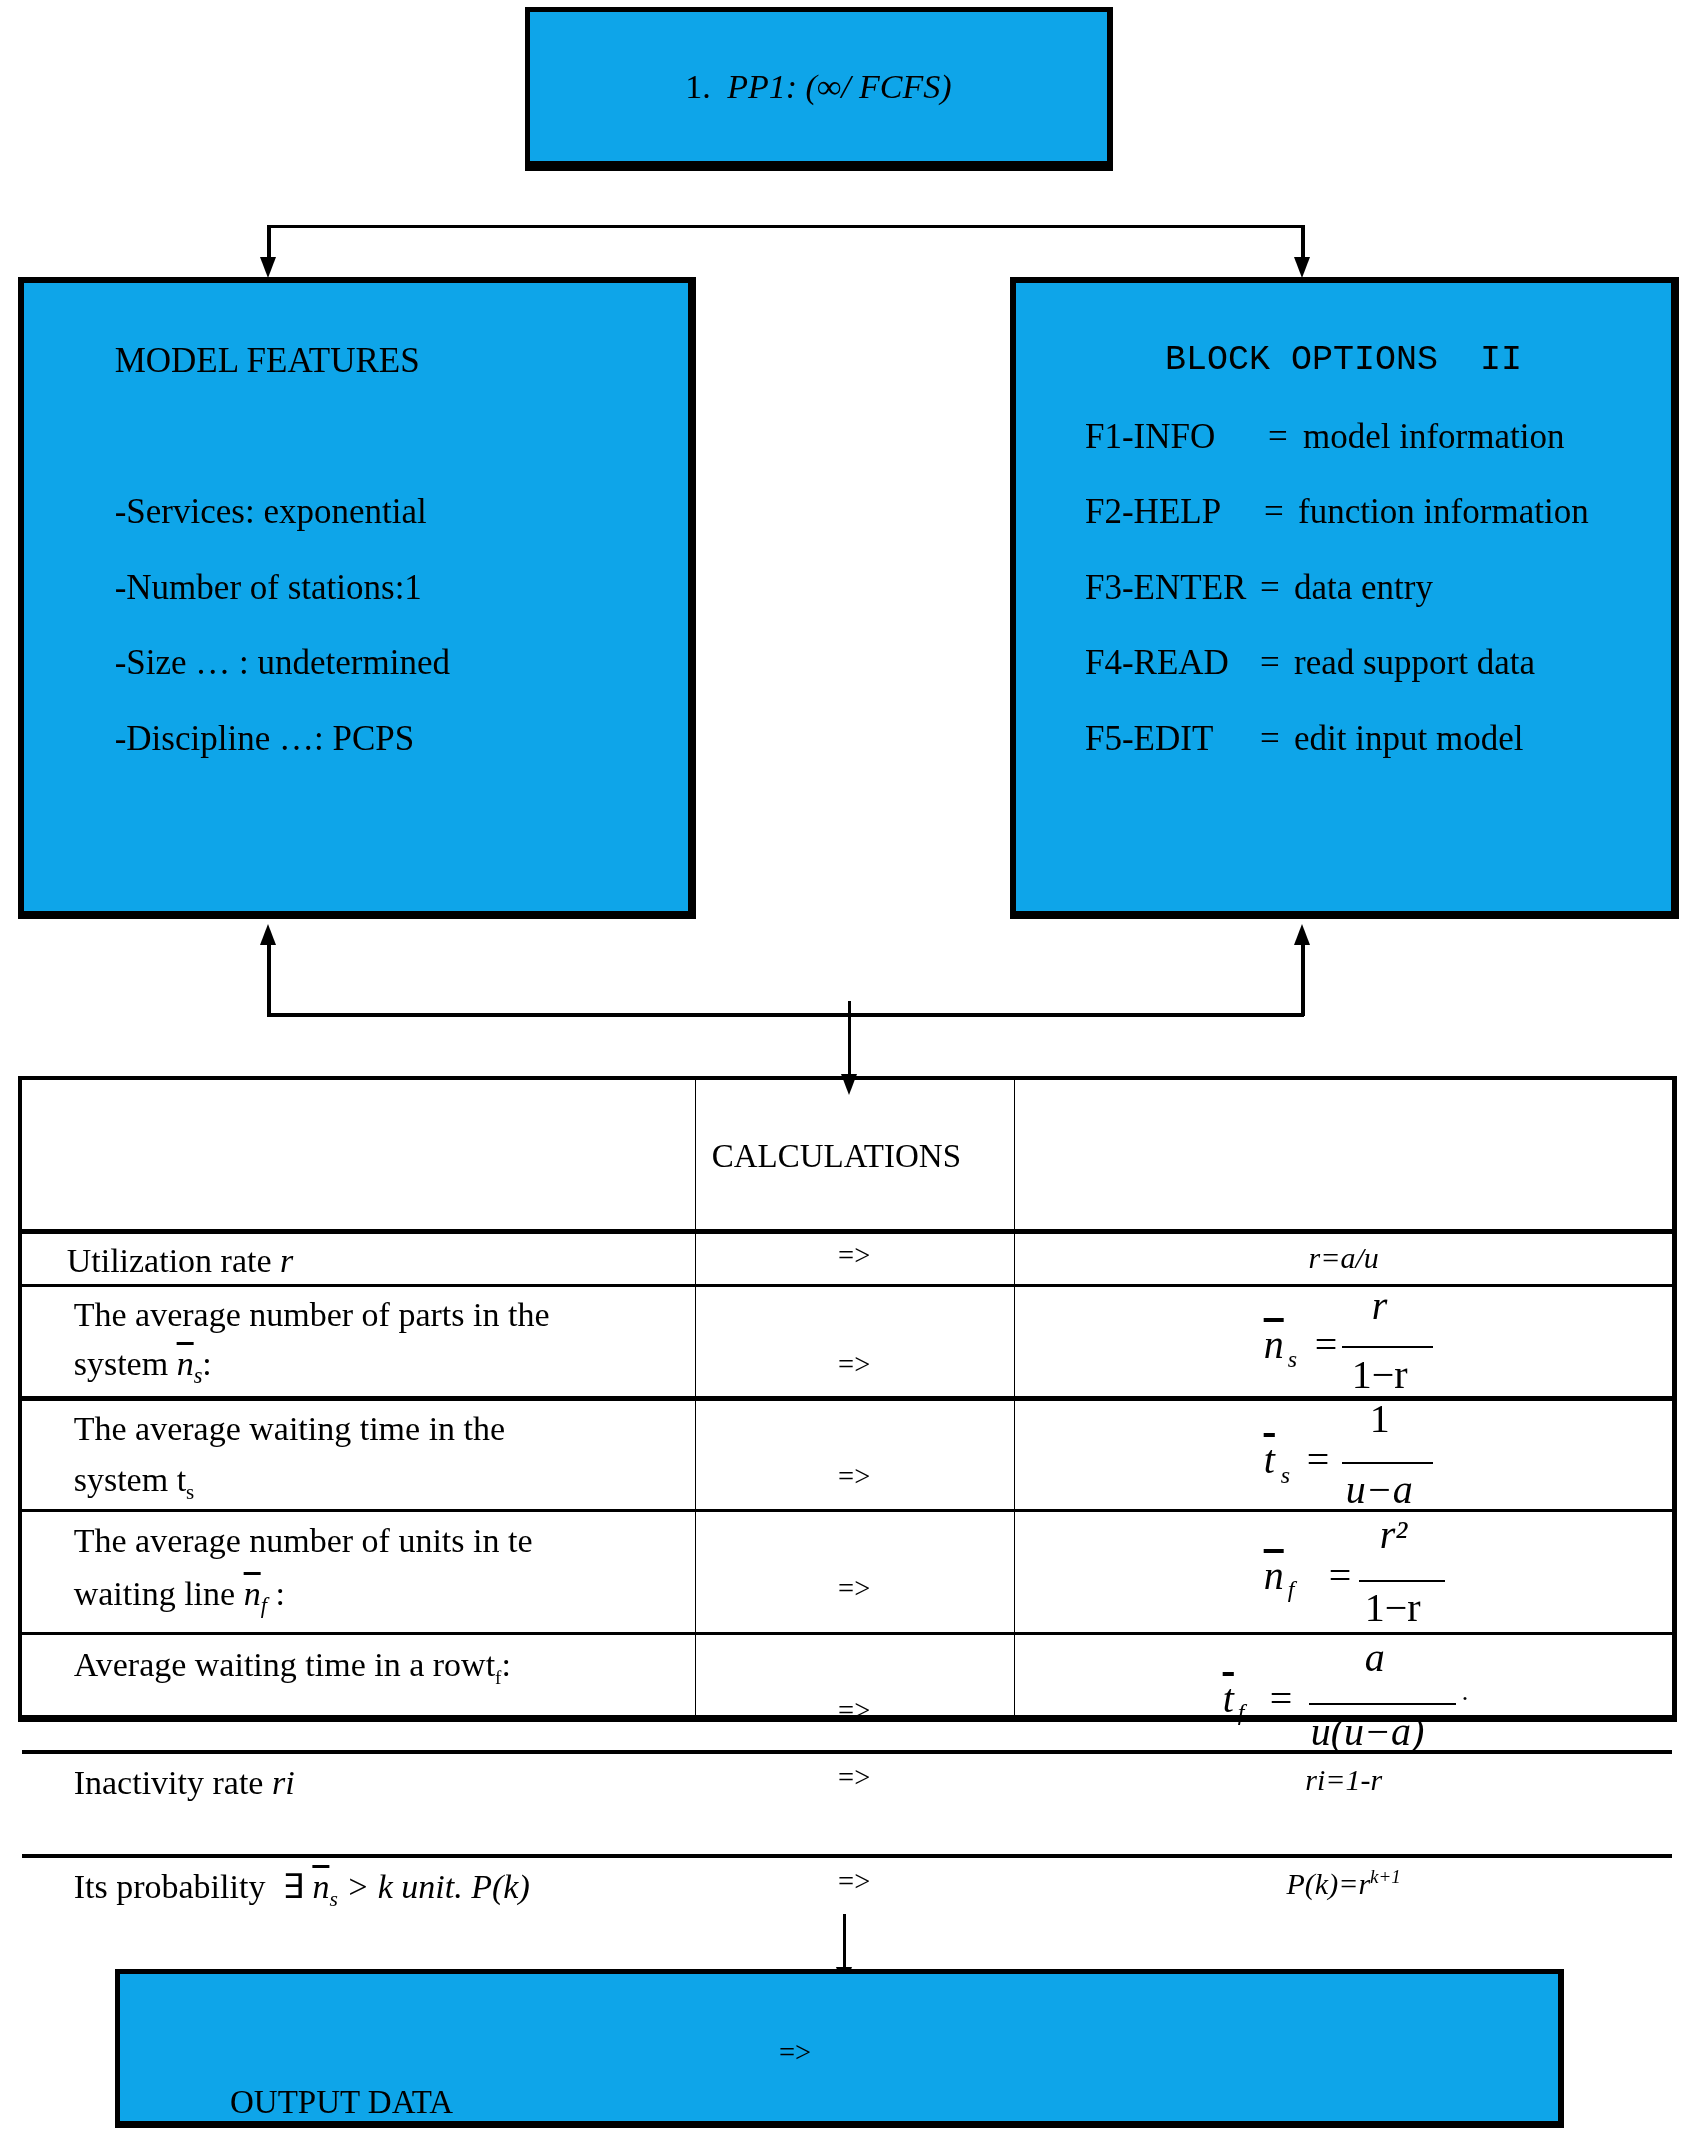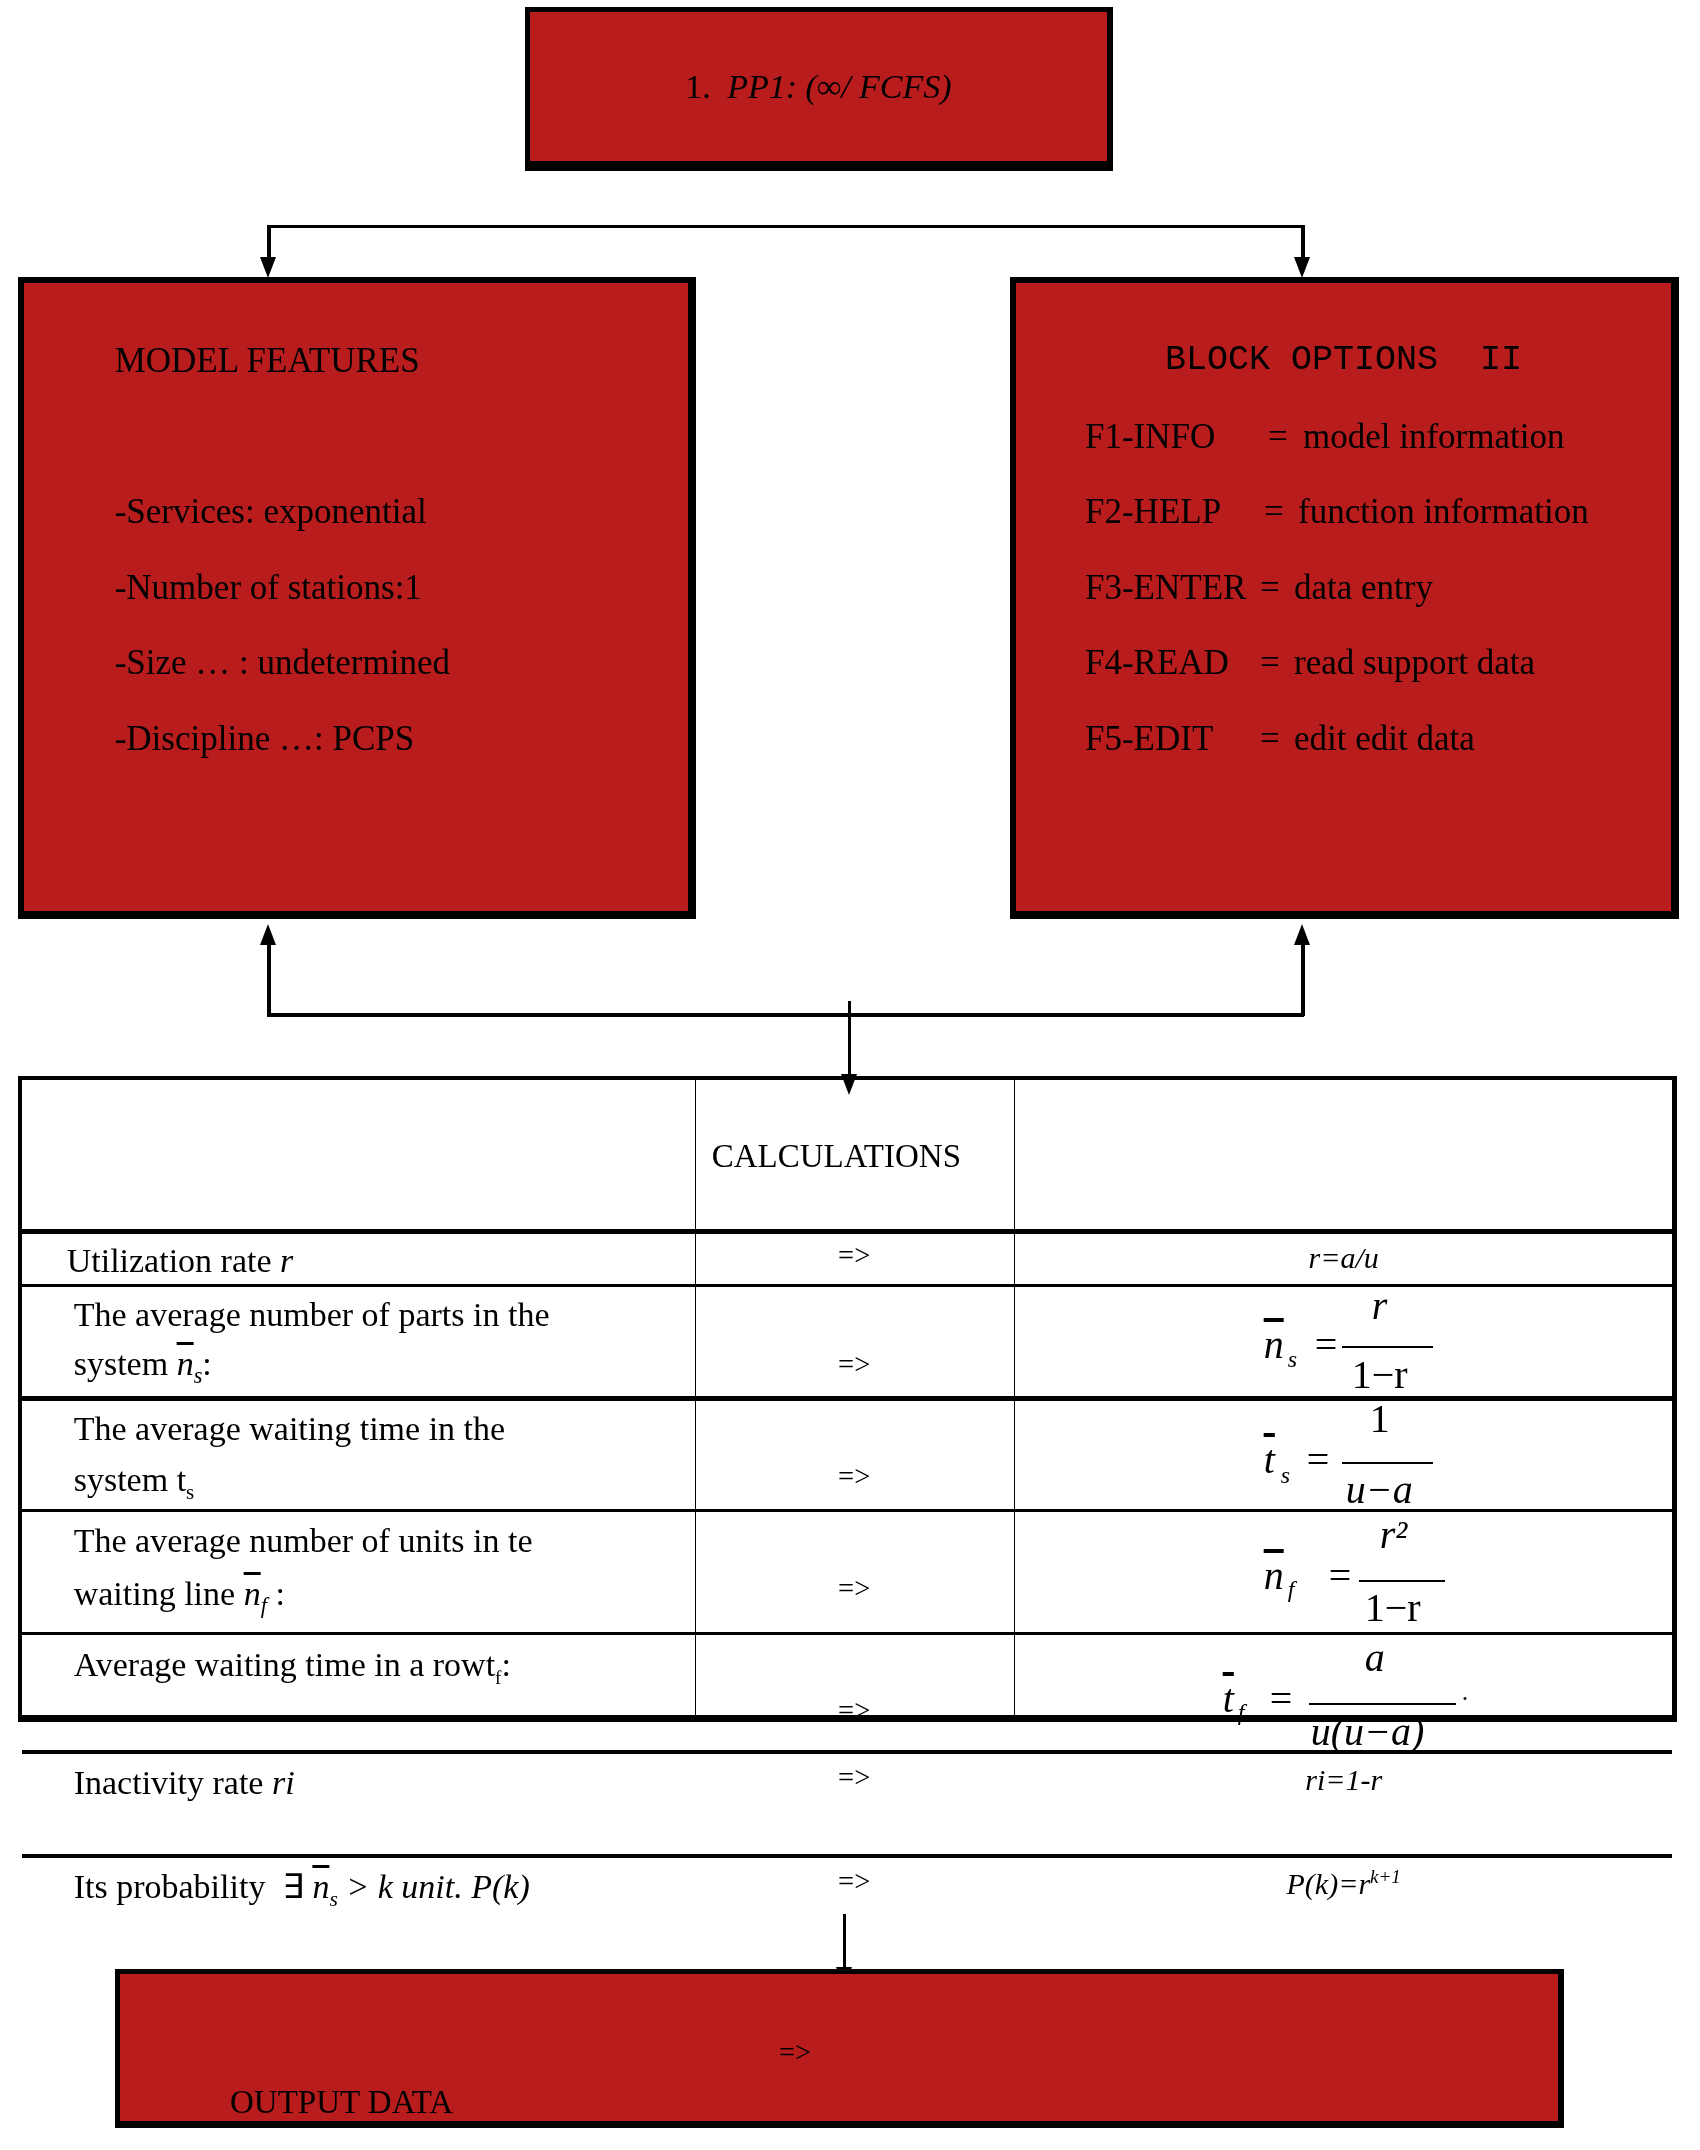--- a/index.html
+++ b/index.html
@@ -1,18 +1,18 @@
 <!DOCTYPE html>
 <html style="font-size:7px"><head>
 <meta charset="utf-8">
 <style>
   html, body { margin:0; padding:0; background:#ffffff; }
   body { width:1700px; height:2151px; position:relative; overflow:hidden;
          font-family:"DejaVu Serif","Liberation Serif",serif; color:#000; }
-  .box { position:absolute; background:#b91c1c; border:solid #000; box-sizing:border-box; }
+  .box { position:absolute; background:#0ea5e9; border:solid #000; box-sizing:border-box; }
   .title-box { left:525px; top:7px; width:588px; height:164px;
     border-width:5.2px 6px 10.4px 5.2px; display:flex; align-items:center; justify-content:center; }
   .title-text { font-family:"Liberation Serif",serif; font-size:34px; }
   .title-text .num { font-style:normal; margin-right:16.4px; }
   .title-text .it { font-style:italic; }
   .line { position:absolute; background:#000; }
   .arrow-down { position:absolute; width:0; height:0; border-left:8.6px solid transparent; border-right:8.6px solid transparent; border-top:21px solid #000; }
   .arrow-up { position:absolute; width:0; height:0; border-left:8.6px solid transparent; border-right:8.6px solid transparent; border-bottom:21px solid #000; }
   .feat-box { left:17.7px; top:277px; width:678px; height:642px; border-width:6px 8.6px 8.6px 6px; }
   .opt-box { left:1010px; top:277px; width:669px; height:642px; border-width:6px 8.6px 8.6px 6px; }
@@ -70,21 +70,21 @@
     <div class="box-text" style="left:278px; top:287px;">data entry</div>
   </div>
   <div>
     <div class="box-text" style="left:69px; top:362px;">F4-READ</div>
     <div class="box-text" style="left:244px; top:362px;">=</div>
     <div class="box-text" style="left:278px; top:362px;">read support data</div>
   </div>
   <div>
     <div class="box-text" style="left:69px; top:438px;">F5-EDIT</div>
     <div class="box-text" style="left:244px; top:438px;">=</div>
-    <div class="box-text" style="left:278px; top:438px;">edit edit data</div>
+    <div class="box-text" style="left:278px; top:438px;">edit input model</div>
   </div>
 </div>
 
 <div class="arrow-up" style="left:260px; top:924px;"></div>
 <div class="line" style="left:267px; top:942px; width:3.5px; height:74px;"></div>
 <div class="arrow-up" style="left:1294px; top:924px;"></div>
 <div class="line" style="left:1301px; top:942px; width:3.5px; height:74px;"></div>
 <div class="line" style="left:267px; top:1013px; width:1037px; height:3.5px;"></div>
 <div class="line" style="left:848px; top:1001px; width:3px; height:78px;"></div>
 <div class="arrow-down" style="left:841px; top:1074px;"></div>

